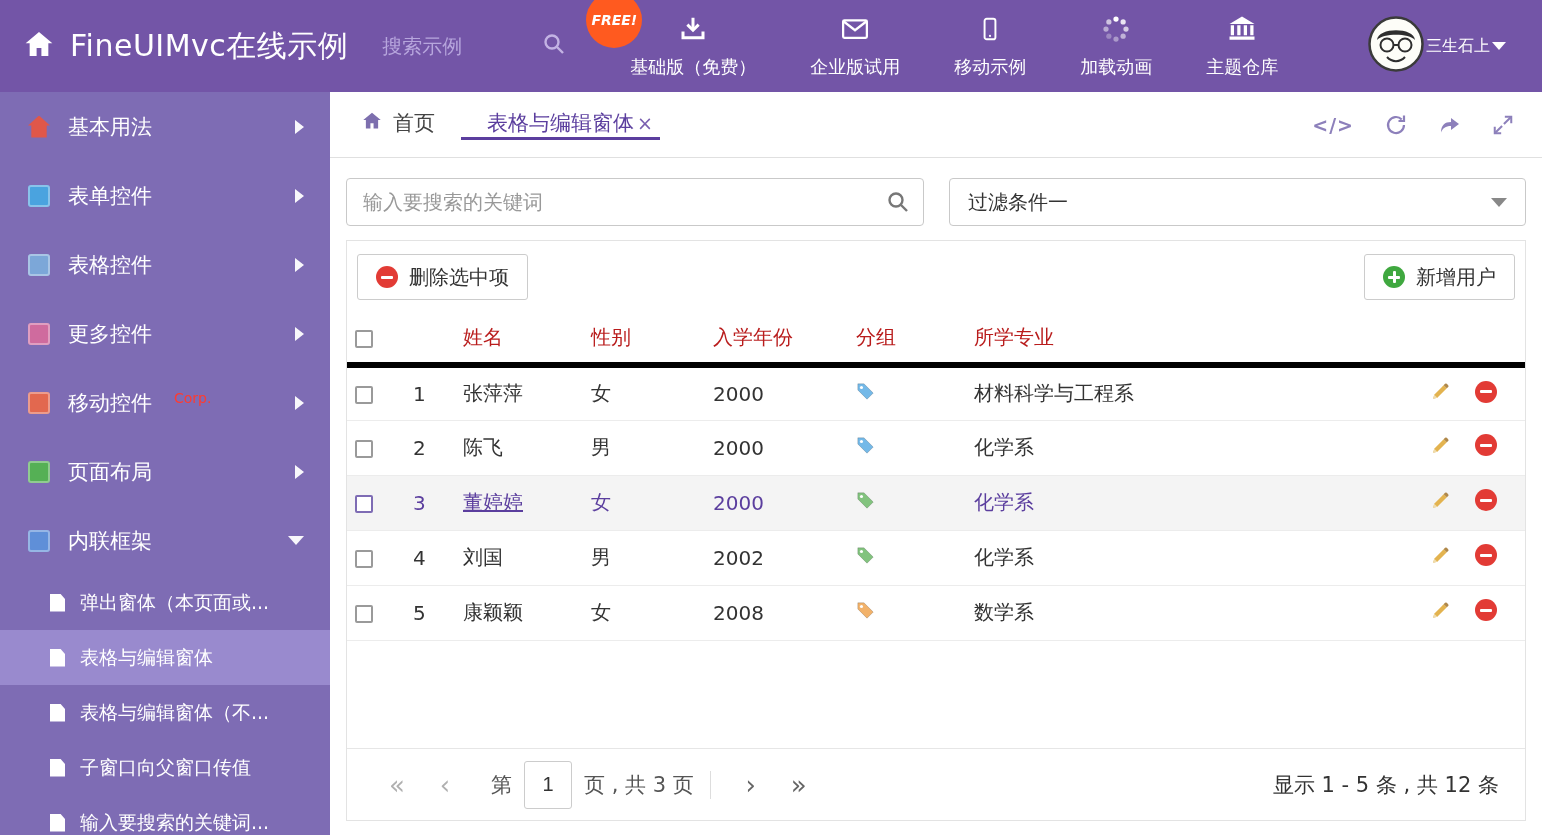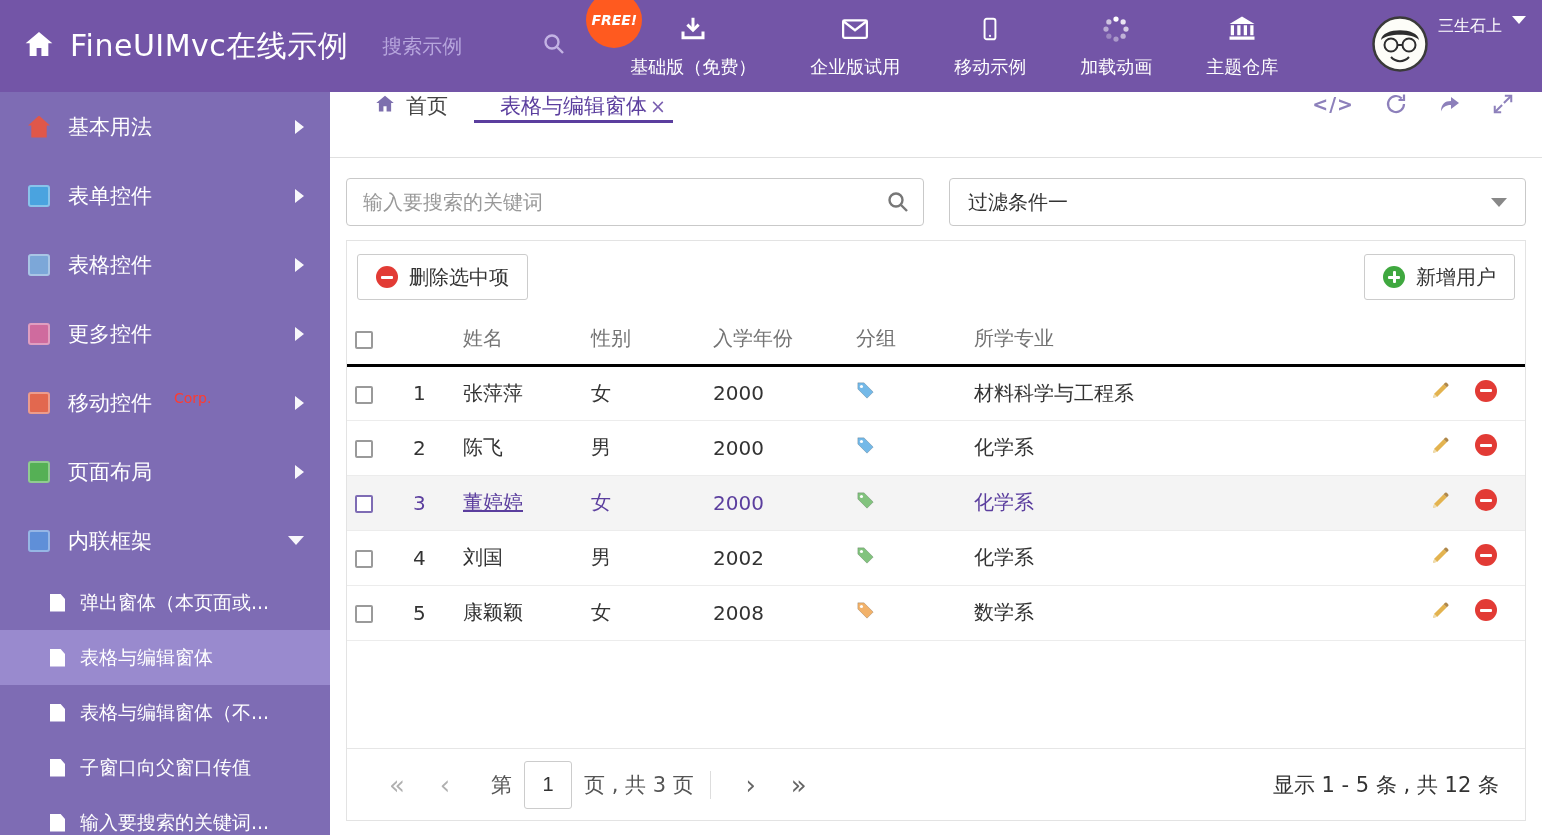--- a/index.html
+++ b/index.html
@@ -12,21 +12,21 @@
 header{height:92px;flex:0 0 92px;background:#7355a7;display:flex;align-items:center;color:#fff;position:relative;z-index:5}
 .brand{display:flex;align-items:center;gap:14px;padding-left:22px;cursor:pointer}
 .brand h1{font-size:30px;font-weight:normal;letter-spacing:.5px}
 .hdr-search{position:relative;margin-left:34px;display:flex;align-items:center;gap:10px}
 .hdr-search input{background:transparent;border:none;outline:none;color:#fff;font-size:20px;width:150px}
 .hdr-search input::placeholder{color:#b7a6dd}
 .hdr-nav{display:flex;gap:54px;margin-left:64px;}
 .nav-item{display:flex;flex-direction:column;align-items:center;gap:7px;cursor:pointer;position:relative}
 .nav-item .lbl{font-size:18px;white-space:nowrap}
 .free-badge{position:absolute;left:-44px;top:-22px;width:56px;height:56px;border-radius:50%;background:#ff5a1f;color:#fff;font-size:14px;font-weight:bold;font-style:italic;display:flex;align-items:center;justify-content:center;z-index:6}
-.hdr-user{margin-left:auto;display:flex;align-items:flex-start;gap:10px;padding-right:16px;cursor:pointer}
+.hdr-user{margin-left:auto;display:flex;align-items:center;gap:2px;padding-right:36px;cursor:pointer}
 .caret-down{width:0;height:0;border-left:7px solid transparent;border-right:7px solid transparent;border-top:8px solid #fff}
 
 
 .body-row{flex:1;display:flex;overflow:hidden}
 
 
 .sidebar{width:330px;flex:0 0 330px;background:#7e6cb4;color:#fff;overflow:hidden}
 .side-item{height:69px;display:flex;align-items:center;padding:0 26px 0 28px;gap:18px;font-size:21px;cursor:pointer}
 .side-icon{width:22px;height:22px;border-radius:3px;flex:0 0 22px;box-shadow:inset 0 0 0 2px rgba(255,255,255,.35)}
 .ic1{background:#e0574a;border-radius:0;box-shadow:none;clip-path:polygon(50% 0,100% 45%,85% 45%,85% 100%,15% 100%,15% 45%,0 45%)}
@@ -38,21 +38,21 @@
 .ic7{background:#5f8fd8}
 .arrow-r{margin-left:auto;width:0;height:0;border-top:7px solid transparent;border-bottom:7px solid transparent;border-left:9px solid #fff;opacity:.95}
 .arrow-d{margin-left:auto;width:0;height:0;border-left:8px solid transparent;border-right:8px solid transparent;border-top:9px solid #fff;opacity:.95}
 .corp-badge{color:#ff3b30;font-size:14px;margin-left:4px;position:relative;top:-5px}
 .sub-item{height:55px;display:flex;align-items:center;gap:15px;padding-left:50px;font-size:19px;cursor:pointer;white-space:nowrap;overflow:hidden}
 .sub-item.active{background:#998ace}
 .page-icon{width:15px;height:18px;background:#fff;flex:0 0 15px;clip-path:polygon(0 0,68% 0,100% 30%,100% 100%,0 100%)}
 
 
 .main{flex:1;display:flex;flex-direction:column;background:#fff;min-width:0}
-.tabbar{height:66px;flex:0 0 66px;border-bottom:1px solid #e0e0e0;display:flex;align-items:flex-start;padding-left:18px}
+.tabbar{height:66px;flex:0 0 66px;border-bottom:1px solid #e0e0e0;display:flex;align-items:center;padding-left:5px}
 .tab{display:flex;align-items:center;gap:10px;padding:0 26px;font-size:21px;color:#444;cursor:pointer;position:relative;border-bottom:3px solid transparent}
 .tab.active{color:#5b3e9e;border-bottom-color:#5b3e9e}
 .tab .close{position:absolute;top:5px;right:7px;font-size:19px;color:#7a5fb0;line-height:1}
 .tab-actions{margin-left:auto;display:flex;align-items:center;gap:30px;padding-right:28px;color:#8d80bb}
 .code-icon{font-size:19px;font-weight:bold;letter-spacing:1px;cursor:pointer}
 .tab-actions .svg-btn{cursor:pointer;display:flex;align-items:center}
 
 .content{flex:1;display:flex;flex-direction:column;padding:20px 16px 14px;min-height:0}
 .filter-row{display:flex;gap:25px;flex:0 0 48px}
 .search-box{position:relative;width:578px}
@@ -67,21 +67,21 @@
 .btn{display:flex;align-items:center;gap:11px;border:1px solid #ccc;border-radius:3px;background:#fff;padding:0 18px;height:46px;font-size:20px;color:#333;cursor:pointer;font-family:inherit}
 .btn.add{margin-left:auto}
 .circle{width:22px;height:22px;border-radius:50%;position:relative;display:inline-block;flex:0 0 22px;vertical-align:middle;cursor:pointer}
 .circle.red{background:#e23b35}
 .circle.green{background:#3fa83f}
 .circle::before{content:"";position:absolute;left:5px;top:9.5px;width:12px;height:3px;background:#fff;border-radius:1px}
 .circle.green::after{content:"";position:absolute;left:9.5px;top:5px;width:3px;height:12px;background:#fff;border-radius:1px}
 
 table{width:100%;border-collapse:collapse;table-layout:fixed;font-size:20px}
 th,td{padding:0 8px;text-align:left;font-weight:normal;overflow:hidden;white-space:nowrap}
-thead th{height:52px;color:#737373;border-bottom:3px solid #000000}
+thead th{height:52px;color:#b91c1c;border-bottom:6px solid #000000}
 tbody td{height:55px;border-bottom:1px solid #ececec}
 .checkbox{width:18px;height:18px;border:2px solid #9a9a9a;border-radius:2px;background:#fff;display:inline-block;vertical-align:middle;cursor:pointer}
 .row.selected{background:#f4f4f4;color:#5b3e9e}
 .row.selected .major{color:#5b3e9e}
 .row.selected .name{text-decoration:underline}
 .row.selected .checkbox{border-color:#7e6cb4}
 .major{color:#333;cursor:pointer}
 .tag{display:inline-flex;cursor:pointer}
 .tag[data-color="blue"]{color:#74b9e8}
 .tag[data-color="green"]{color:#82c37e}

